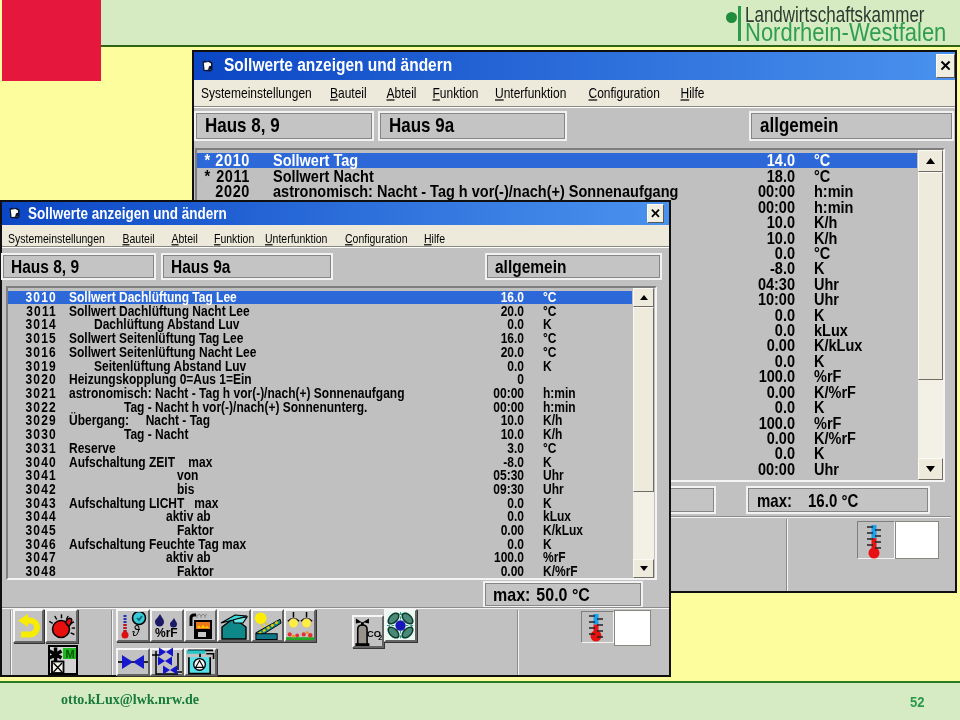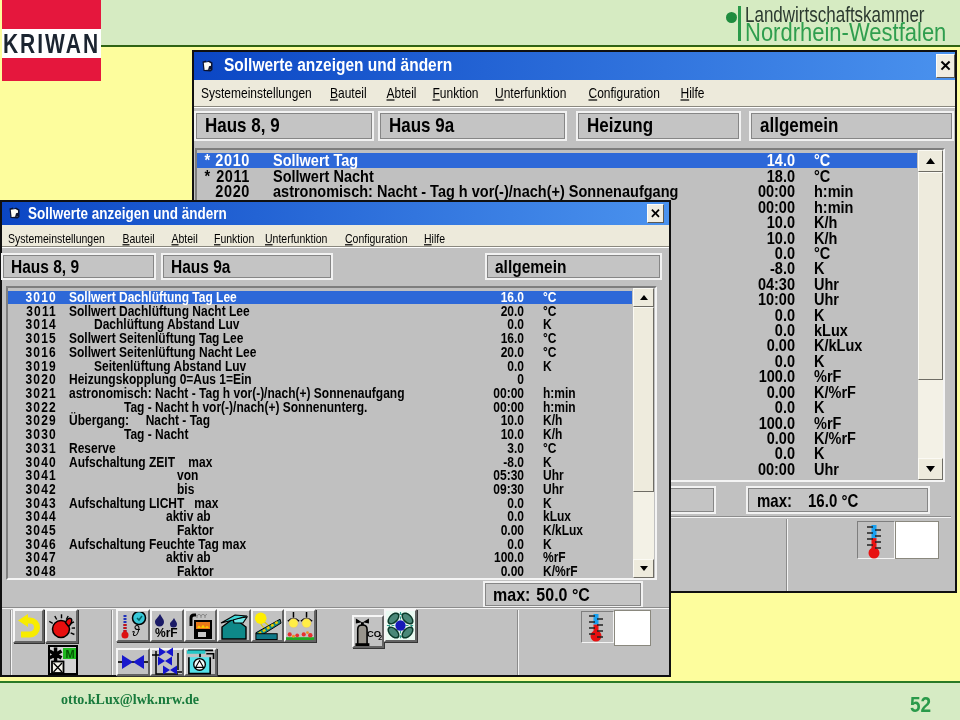--- a/index.html
+++ b/index.html
@@ -18,30 +18,27 @@
 .groove-v{position:absolute;width:0;border-left:1px solid #8c8c8c;border-right:1px solid #f4f4f4;}
 .xbtn{position:absolute;background:#f0ede1;border-top:1px solid #fdfcf8;border-left:1px solid #fdfcf8;border-right:1px solid #5b5953;border-bottom:1px solid #5b5953;display:flex;align-items:center;justify-content:center;font-weight:bold;color:#000;}
 .mi{position:absolute;color:#000;transform:scaleY(1.2);transform-origin:0 0;}
 .row,.num,.val,.unit{transform:scaleY(1.18);transform-origin:0 50%;}
 .ty{display:inline-block;transform:scaleY(1.18);transform-origin:0 50%;}
 
 </style></head><body>
 <div id="slide">
     <div class="abs" style="left:101px;top:0;width:859px;height:47px;background:#d6ebc2;border-bottom:2px solid #2f6414;"></div>
     <div class="abs" style="left:2px;top:0;width:99px;height:81px;background:#e5173d;"></div>
-    <div class="abs" style="left:2px;top:29px;width:99px;height:29px;background:#ffffff;display:flex;align-items:center;justify-content:center;font-weight:bold;font-size:21px;letter-spacing:2px;color:#1b2430;">
-      <span style="display:inline-block;transform:scaleY(1.3);">KRIWAN</span>
-    </div>
     <div class="abs" style="left:726px;top:12px;width:11px;height:11px;border-radius:50%;background:#1f8c3e;"></div>
     <div class="abs" style="left:738px;top:6px;width:3px;height:35px;background:#2b9a4a;"></div>
     <div class="abs" style="left:745px;top:3px;font-size:17px;white-space:nowrap;color:#2c3a30;transform:scaleY(1.25);transform-origin:0 0;">Landwirtschaftskammer</div>
     <div class="abs" style="left:745px;top:18px;font-size:22px;white-space:nowrap;color:#2f9e4e;transform:scaleY(1.15);transform-origin:0 0;">Nordrhein-Westfalen</div>
     <div class="abs" style="left:0;top:681px;width:960px;height:39px;background:#d6ebc4;border-top:2px solid #2a7a26;"></div>
     <div class="abs" style="left:61px;top:692px;font-family:'Liberation Serif',serif;font-weight:bold;font-size:14px;color:#187a3c;">otto.kLux@lwk.nrw.de</div>
-    <div class="abs" style="left:910px;top:694px;font-size:19px;font-weight:bold;color:#2a9a4a;"><span style="display:inline-block;transform:scaleY(1.15);">52</span></div>
+    <div class="abs" style="left:910px;top:694px;font-size:13px;font-weight:bold;color:#2a9a4a;"><span style="display:inline-block;transform:scaleY(1.15);">52</span></div>
     <div class="abs" style="left:192px;top:50px;width:765px;height:543px;background:#c1c1c1;border:2px solid #101010;"></div>
     <div class="abs" style="left:194px;top:52px;width:761px;height:28px;background:linear-gradient(90deg,#0b46c4,#4a92ee);"></div>
     <svg class="abs" style="left:201px;top:59px" width="13" height="14" viewBox="0 0 13 14">
       <path d="M1.5 2.5 L5 1.5 L5.5 3 L8 1.5 L11.5 3.5 L11.5 11 L9.5 12.5 L2.5 12 Z" fill="#0c1430"></path>
       <path d="M2.8 3.8 L7.5 3 L10 4.6 L10 10.6 L3.6 10.9 Z" fill="#fdfcf5"></path>
       <path d="M8 7.2 L10 6.8 L10 10.6 L7 10.9 Z" fill="#0c1430"></path>
     </svg>
     <div class="abs" style="left:224px;top:55.5px;font-size:15.5px;font-weight:bold;color:#fff;"><span class="ty">Sollwerte anzeigen und ändern</span></div>
     <div class="xbtn" style="left:936px;top:54px;width:19px;height:24px;font-size:15px;">✕</div>
     <div class="abs" style="left:194px;top:80px;width:761px;height:27px;background:#edeadb;border-bottom:1px solid #8a887e;box-shadow:0 1px 0 #fff;"></div>
@@ -50,23 +47,20 @@
     <div class="mi" style="left:386.5px;top:85px;font-size:12px;"><span style="text-decoration:underline">A</span>bteil</div>
     <div class="mi" style="left:432.5px;top:85px;font-size:12px;"><span style="text-decoration:underline">F</span>unktion</div>
     <div class="mi" style="left:495px;top:85px;font-size:12px;"><span style="text-decoration:underline">U</span>nterfunktion</div>
     <div class="mi" style="left:588.5px;top:85px;font-size:12px;"><span style="text-decoration:underline">C</span>onfiguration</div>
     <div class="mi" style="left:680.5px;top:85px;font-size:12px;"><span style="text-decoration:underline">H</span>ilfe</div>
     <div class="pbox" style="left:196px;top:112.5px;width:176px;height:26px;font-size:17px;padding-left:8px;">
       <span class="ty">Haus 8, 9</span>
     </div>
     <div class="pbox" style="left:380px;top:112.5px;width:185px;height:26px;font-size:17px;padding-left:8px;">
       <span class="ty">Haus 9a</span>
-    </div>
-    <div class="pbox" style="left:578px;top:112.5px;width:161px;height:26px;font-size:17px;padding-left:8px;">
-      <span class="ty">Heizung</span>
     </div>
     <div class="pbox" style="left:751px;top:112.5px;width:201px;height:26px;font-size:17px;padding-left:8px;">
       <span class="ty">allgemein</span>
     </div>
     <div class="sunk" style="left:195px;top:148px;width:750px;height:334px;"></div>
     <div class="abs" style="left:197px;top:153px;width:720px;height:15px;background:#2d68d8;"></div>
     <div class="row" style="left:204.5px;top:152.4px;font-size:14.5px;color:#fff;">*</div>
     <div class="num" style="left:208px;top:152.4px;width:42px;font-size:14.5px;letter-spacing:0.6px;color:#fff;">2010</div>
     <div class="row" style="left:273px;top:152.4px;font-size:14.5px;color:#fff;">Sollwert Tag</div>
     <div class="row" style="left:204.5px;top:167.82px;font-size:14.5px;color:#000;">*</div>

